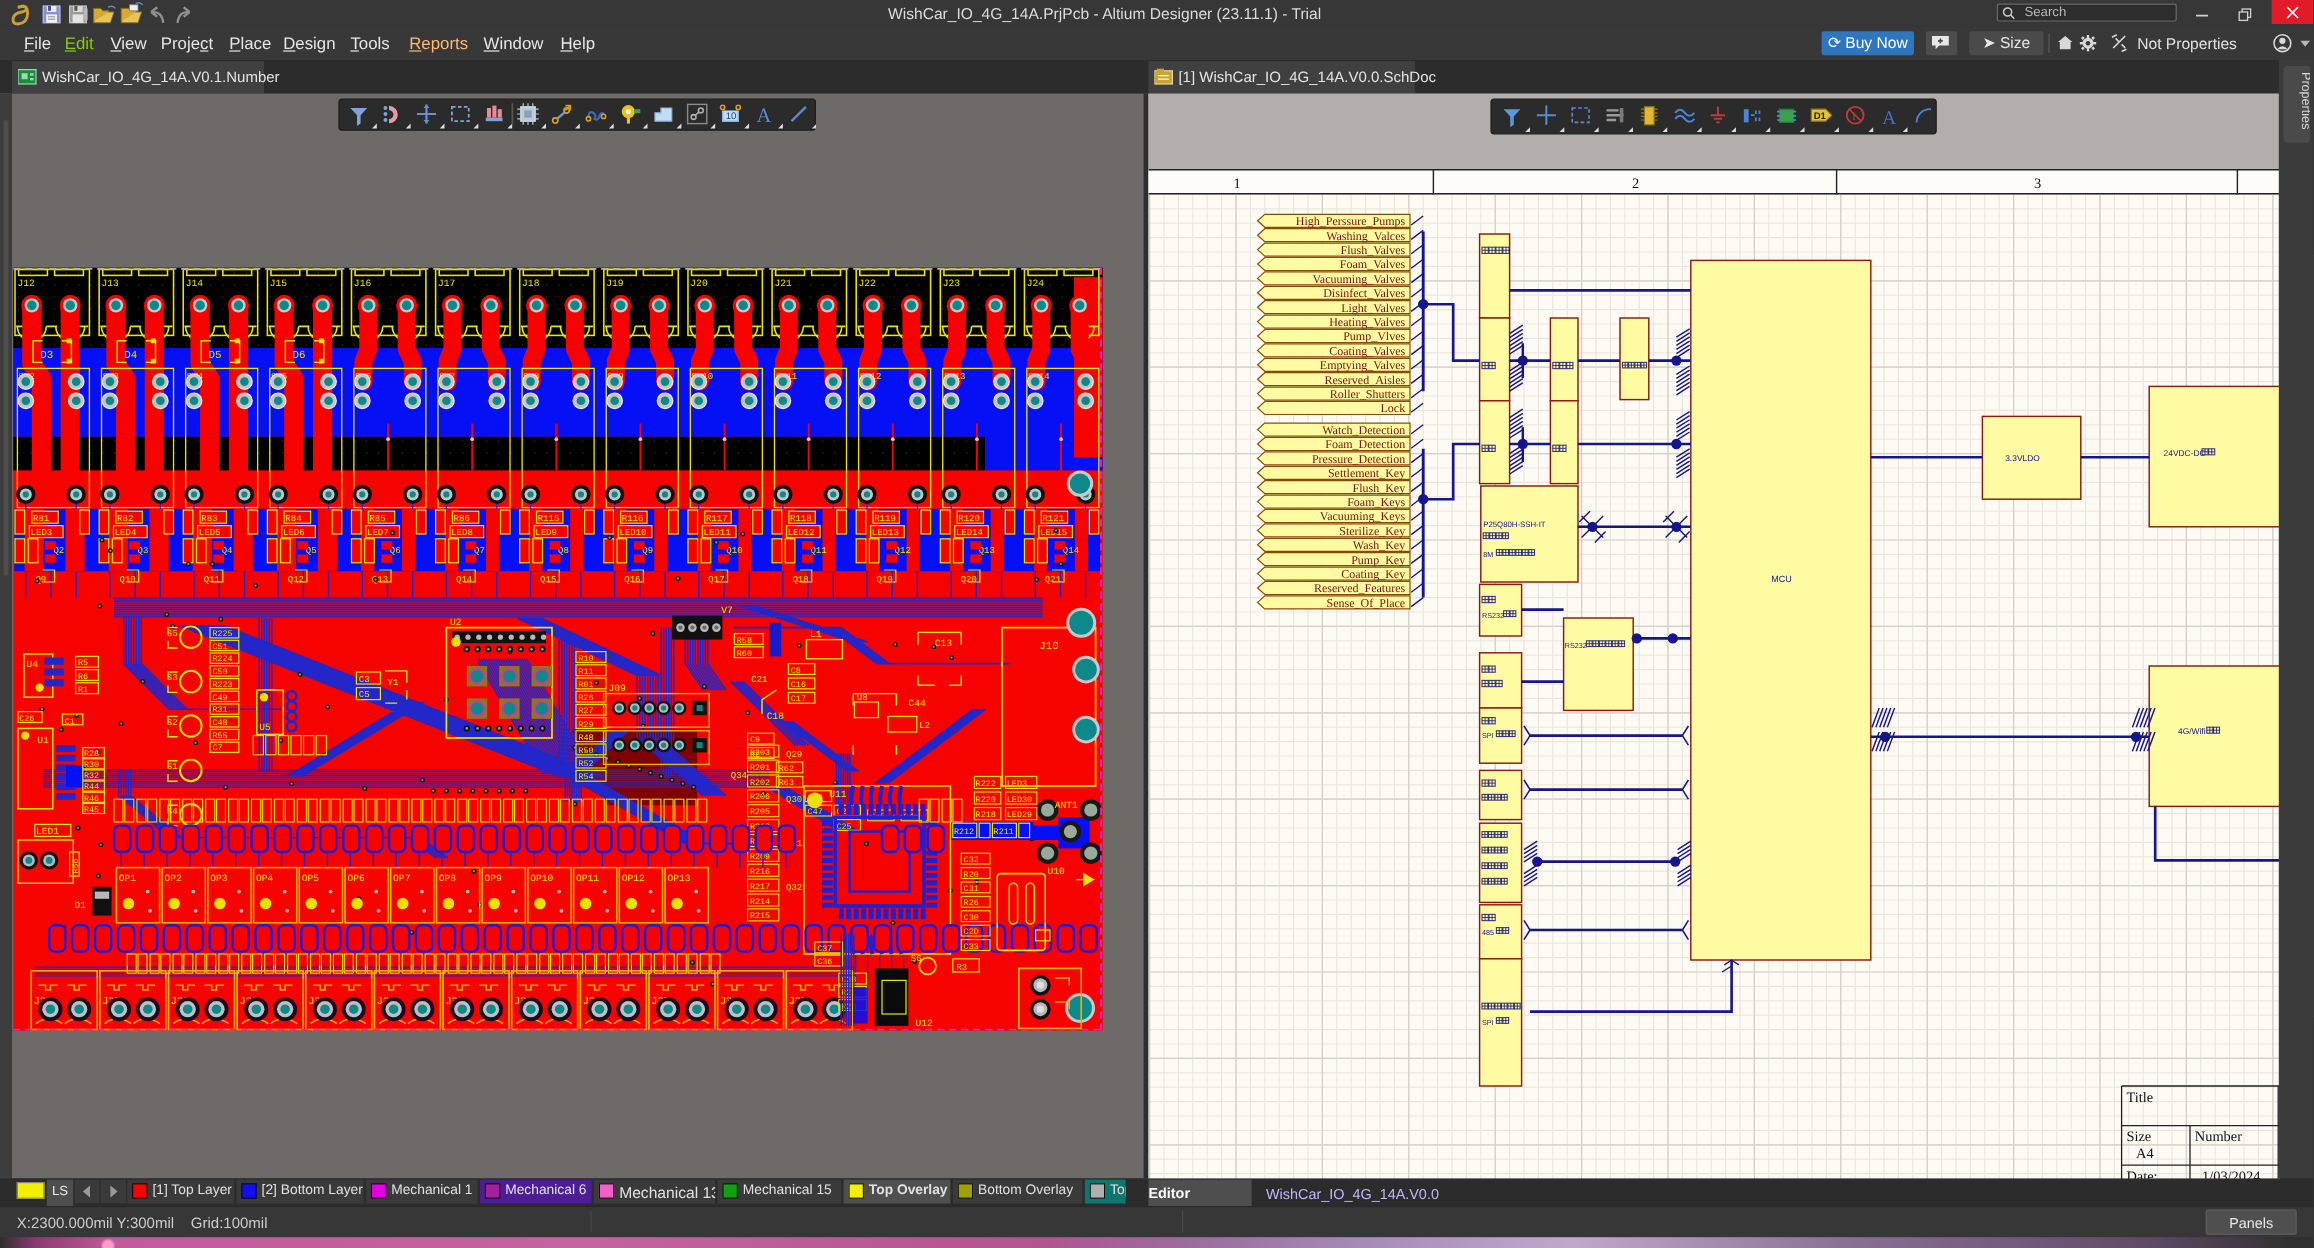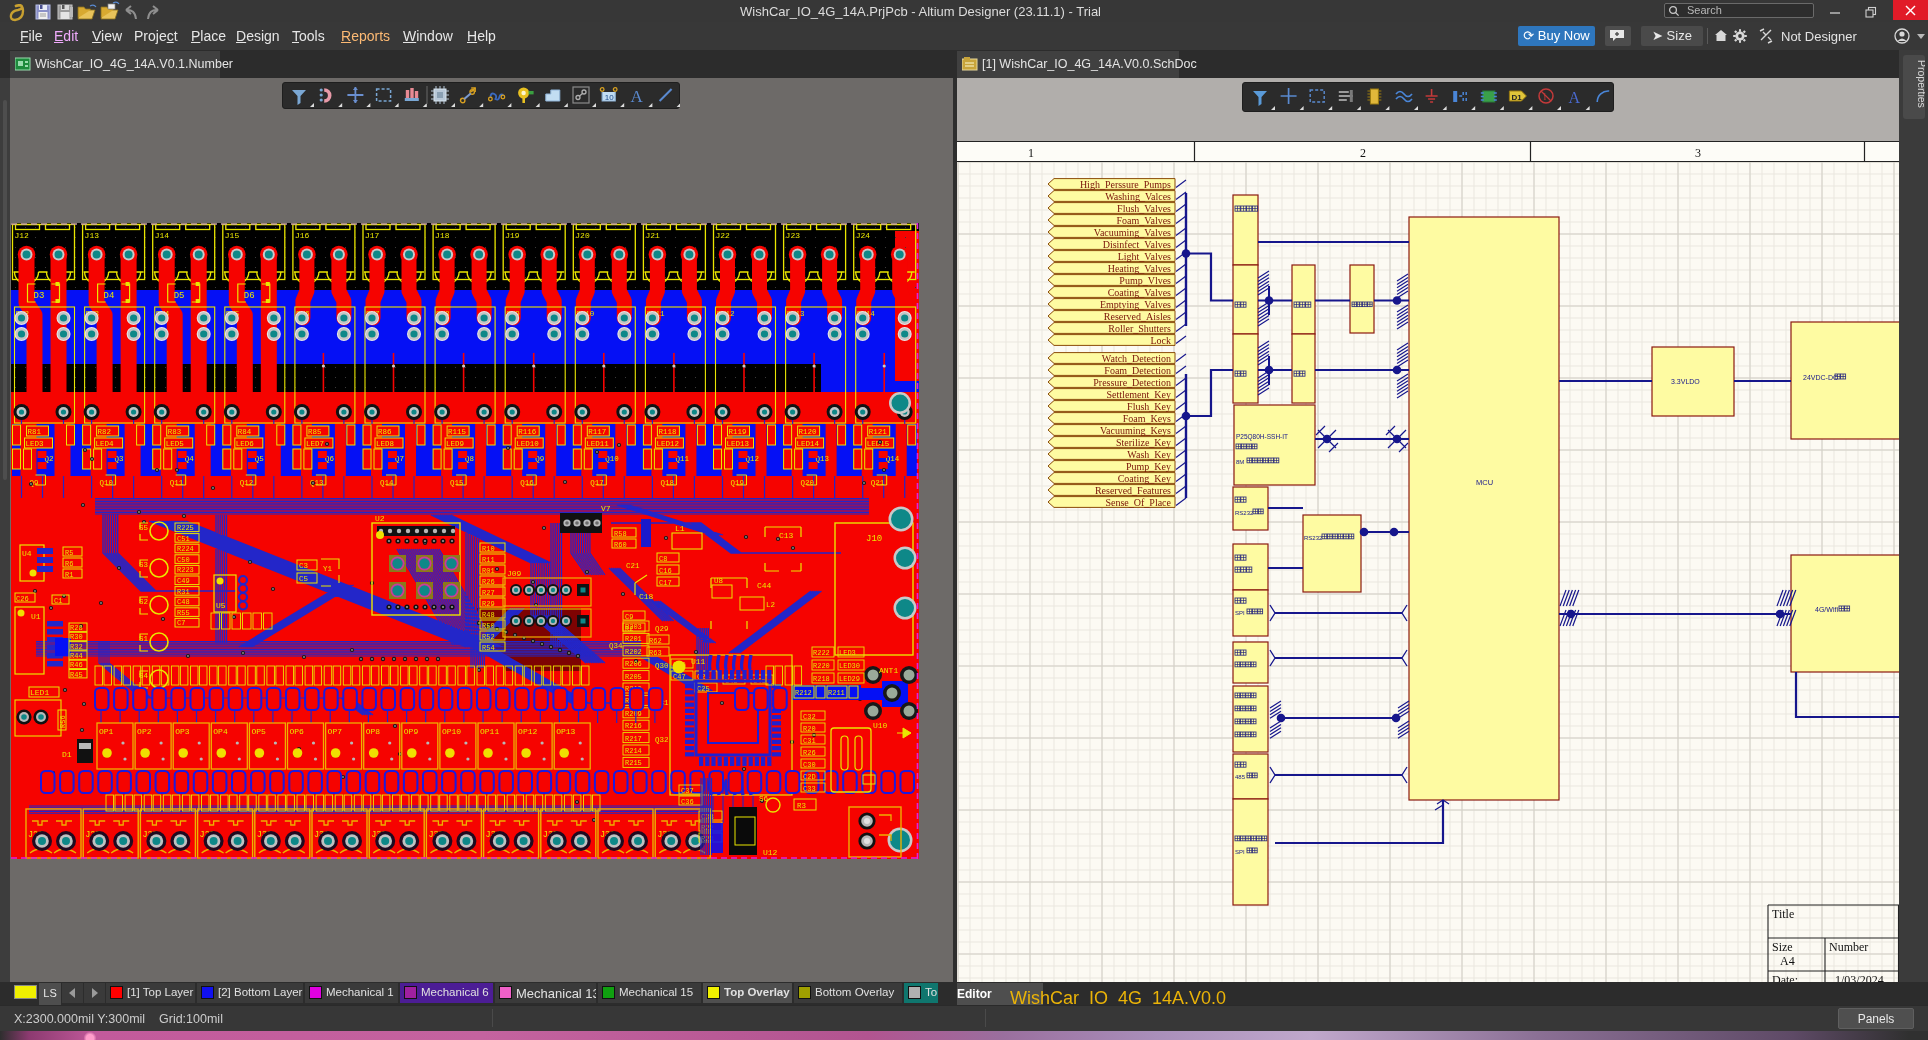--- a/index.html
+++ b/index.html
@@ -44,21 +44,21 @@
     <svg class="abs" style="left:1820px;top:0" width="108" height="22" viewBox="0 0 108 22">
 <line x1="10" y1="13" x2="20" y2="13" stroke="#d0d0d0" stroke-width="1.3"></line>
 <rect x="48.5" y="7.5" width="7" height="7" fill="none" stroke="#d0d0d0" stroke-width="1.1"></rect>
 <rect x="46" y="10" width="7" height="7" fill="#373737" stroke="#d0d0d0" stroke-width="1.1"></rect>
 <rect x="73" y="0" width="35" height="20" fill="#e11b28"></rect>
 <line x1="86" y1="6" x2="95" y2="15" stroke="#fff" stroke-width="1.4"></line>
       <line x1="95" y1="6" x2="86" y2="15" stroke="#fff" stroke-width="1.4"></line>
 </svg>
     <div class="abs" style="left:0;top:22px;width:1928px;height:28px;background:#383838"></div>
     <div class="abs txt" style="left:20px;top:28px;color:#e6e6e6;font-size:14px"><span style="text-decoration:underline">F</span>ile</div>
-    <div class="abs txt" style="left:54px;top:28px;color:#f0abfc;font-size:14px"><span style="text-decoration:underline">E</span>dit</div>
+    <div class="abs txt" style="left:54px;top:28px;color:#84cc16;font-size:14px"><span style="text-decoration:underline">E</span>dit</div>
     <div class="abs txt" style="left:92px;top:28px;color:#e6e6e6;font-size:14px"><span style="text-decoration:underline">V</span>iew</div>
     <div class="abs txt" style="left:134px;top:28px;color:#e6e6e6;font-size:14px">Proje<span style="text-decoration:underline">c</span>t</div>
     <div class="abs txt" style="left:191px;top:28px;color:#e6e6e6;font-size:14px"><span style="text-decoration:underline">P</span>lace</div>
     <div class="abs txt" style="left:236px;top:28px;color:#e6e6e6;font-size:14px"><span style="text-decoration:underline">D</span>esign</div>
     <div class="abs txt" style="left:292px;top:28px;color:#e6e6e6;font-size:14px"><span style="text-decoration:underline">T</span>ools</div>
     <div class="abs txt" style="left:341px;top:28px;color:#fdba74;font-size:14px"><span style="text-decoration:underline">R</span>eports</div>
     <div class="abs txt" style="left:403px;top:28px;color:#e6e6e6;font-size:14px"><span style="text-decoration:underline">W</span>indow</div>
     <div class="abs txt" style="left:467px;top:28px;color:#e6e6e6;font-size:14px"><span style="text-decoration:underline">H</span>elp</div>
     <div class="abs" style="left:1518px;top:26px;width:77px;height:20px;background:#2e76bd;border-radius:2px;color:#fff;font-size:13px;text-align:center;line-height:20px">⟳&nbsp;Buy Now</div>
 <div class="abs" style="left:1605px;top:26px;width:26px;height:20px;background:#4d4d4d;border-radius:2px"></div>
@@ -80,21 +80,21 @@
         <rect x="31.2" y="8" width="2.6" height="2"></rect>
         <rect x="21.6" y="3.6" width="2.2" height="2.2" transform="rotate(-45 22.7 4.7)"></rect>
         <rect x="30.2" y="3.6" width="2.2" height="2.2" transform="rotate(45 31.3 4.7)"></rect>
         <rect x="21.6" y="12.2" width="2.2" height="2.2" transform="rotate(45 22.7 13.3)"></rect>
         <rect x="30.2" y="12.2" width="2.2" height="2.2" transform="rotate(-45 31.3 13.3)"></rect>
       </g>
 <g stroke="#d8d8d8" stroke-width="1.4" fill="none">
         <path d="M48 13 L58 3 M50 5 l3 3 M55 10 l3 3 M47 4 l4 -2 M59 14 l-4 2"></path>
       </g>
 </svg>
-    <div class="abs txt" style="left:1781px;top:29px;color:#e2e2e2;font-size:13px">Not Designer</div>
+    <div class="abs txt" style="left:1781px;top:29px;color:#e2e2e2;font-size:13px">Not Properties</div>
     <svg class="abs" style="left:1893px;top:27px" width="34" height="18" viewBox="0 0 34 18">
 <circle cx="9" cy="9" r="7" fill="none" stroke="#d8d8d8" stroke-width="1.3"></circle>
       <circle cx="9" cy="7" r="2.6" fill="#d8d8d8"></circle>
       <path d="M4.5 14 q4.5 -5 9 0" fill="#d8d8d8"></path>
 <path d="M24 7 l4 5 l4 -5 z" fill="#b8b8b8"></path>
 </svg>
     <div class="abs" style="left:0;top:50px;width:1928px;height:28px;background:#2c2c2c"></div>
     <div class="abs" style="left:10px;top:51px;width:210px;height:27px;background:#404040"></div>
 <svg class="abs" style="left:15px;top:57px" width="16" height="14" viewBox="0 0 16 14">
       <rect x="0" y="1" width="15" height="12" fill="#1d8a3c" stroke="#9adbae" stroke-width="1"></rect>
@@ -2638,20 +2638,20 @@
     </div>
     <div class="abs" style="left:794px;top:983px;width:108px;height:20px;background:#3a3a3a;overflow:hidden">
       <div class="abs" style="left:4px;top:3px;width:13px;height:13px;background:#a0a000;border:1px solid #111"></div>
       <div class="abs txt" style="left:21px;top:3px;color:#e0e0e0;font-size:11.5px;font-weight:normal">Bottom Overlay</div>
     </div>
     <div class="abs" style="left:904px;top:983px;width:34px;height:20px;background:#0f766e;overflow:hidden">
       <div class="abs" style="left:4px;top:3px;width:13px;height:13px;background:#b0b0b0;border:1px solid #111"></div>
       <div class="abs txt" style="left:21px;top:3px;color:#e0e0e0;font-size:11.5px;font-weight:normal">Top</div>
     </div>
     <div class="abs" style="left:957px;top:983px;width:86px;height:22px;background:#4e4e4e;color:#fff;font-size:12px;font-weight:bold;line-height:22px">Editor</div>
-    <div class="abs txt" style="left:1010px;top:988px;color:#eab308;font-size:18px">WishCar_IO_4G_14A.V0.0</div>
+    <div class="abs txt" style="left:1055px;top:988px;color:#c4b5fd;font-size:12px">WishCar_IO_4G_14A.V0.0</div>
     <div class="abs" style="left:0;top:1005px;width:1928px;height:26px;background:#373737;border-top:1px solid #2a2a2a"></div>
     <div class="abs txt" style="left:14px;top:1012px;color:#cccccc;font-size:12.5px">X:2300.000mil Y:300mil&nbsp;&nbsp;&nbsp;&nbsp;Grid:100mil</div>
     <div class="abs" style="left:492px;top:1009px;width:1px;height:18px;background:#4a4a4a"></div>
     <div class="abs" style="left:985px;top:1009px;width:1px;height:18px;background:#4a4a4a"></div>
     <div class="abs" style="left:1838px;top:1008px;width:76px;height:21px;background:#4f4f4f;border:1px solid #5f5f5f;border-radius:2px;color:#e8e8e8;font-size:12px;text-align:center;line-height:20px">Panels</div>
     <div class="abs" style="left:0;top:1031px;width:1928px;height:9px;background:linear-gradient(90deg,#2e2e2e 0%,#8c3a70 1.5%,#c25a9b 5%,#c4639f 25%,#b25490 45%,#9a6f9e 52%,#a98fba 60%,#c0a8cc 68%,#8a6f94 80%,#5e4a66 93%,#303030 99%)"></div>
     <div class="abs" style="left:84px;top:1031px;width:12px;height:9px;background:radial-gradient(circle at 50% 80%,#ff9ecb 0 40%,transparent 70%)"></div>
   </div>
 </body></html>

